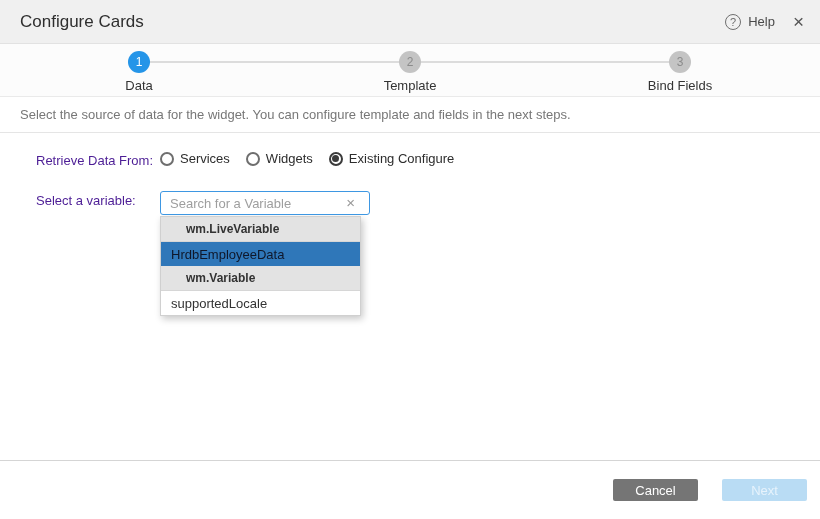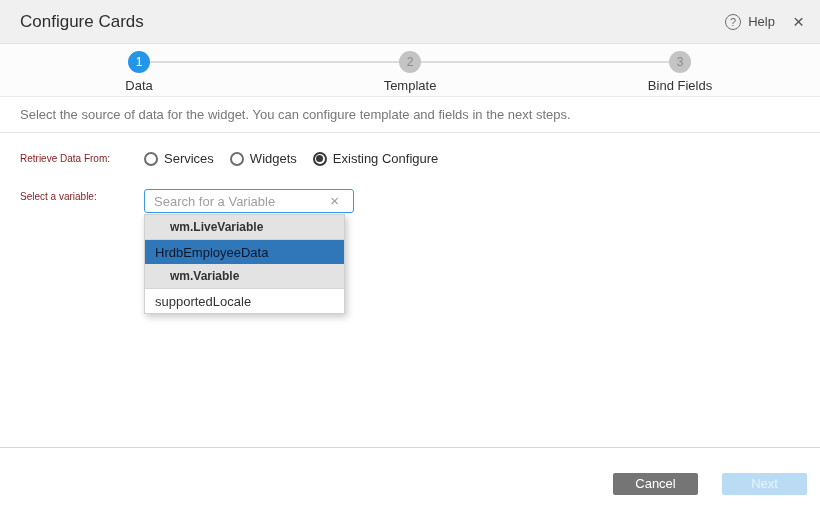--- a/index.html
+++ b/index.html
@@ -23,41 +23,41 @@
   .step-circle.inactive { background: #c4c4c4; color: #8b8b8b; }
   .step-label { margin-top: 5px; font-size: 13px; color: #333; }
   .step1 { left: 139px; } .step2 { left: 410px; } .step3 { left: 680px; }
 
   
   .desc { height: 36px; display: flex; align-items: center; padding: 0 20px; font-size: 13px; color: #777; border-bottom: 1px solid #e5e5e5; }
 
   
   .form { padding: 18px 20px 0 20px; }
   .form-row { display: flex; align-items: flex-start; margin-bottom: 23px; }
-  .form-label { width: 124px; font-size: 10px; color: #7f1d1d; padding-top: 2px; }
+  .form-label { width: 124px; font-size: 13px; color: #4c1d95; padding-top: 2px; margin-left: 16px; }
   .radios { display: flex; align-items: center; gap: 16px; }
   .radio { display: flex; align-items: center; gap: 6px; font-size: 13px; color: #2d2d2d; cursor: pointer; }
   .rb { width: 14px; height: 14px; border: 2px solid #6e6e6e; border-radius: 50%; display: inline-flex; align-items: center; justify-content: center; background: #fff; }
   .radio.checked .rb { border-color: #3a3a3a; }
   .radio.checked .rb::after { content: ""; width: 7px; height: 7px; border-radius: 50%; background: #3a3a3a; }
 
   
   .select-wrap { position: relative; width: 202px; }
   .search-box { position: relative; width: 202px; height: 24px; }
   .search-box input { width: 210px; height: 24px; border: 1px solid #3e97e2; border-radius: 3px; padding: 0 24px 0 9px; font-size: 13px; color: #333; outline: none; font-family: "Liberation Sans", sans-serif; }
   .search-box input::placeholder { color: #9e9e9e; }
   .clear-x { position: absolute; right: 7px; top: 3px; font-size: 15px; color: #999; cursor: pointer; line-height: 17px; }
 
   .dropdown { width: 201px; margin-top: 1px; background: #fff; border: 1px solid #d0d0d0; box-shadow: 2px 3px 7px rgba(0,0,0,0.22); }
   .dd-group { height: 25px; display: flex; align-items: center; padding: 0 25px; background: #e3e3e3; font-size: 12px; font-weight: bold; color: #333; border-bottom: 1px solid #d6d6d6; }
   .dd-option { height: 24px; display: flex; align-items: center; padding: 0 10px; font-size: 13px; color: #333; background: #fff; cursor: pointer; }
   .dd-option.selected { background: #2f77b9; color: #0f172a; }
 
   
-  .footer { position: absolute; left: 0; right: 0; bottom: 0; height: 72px; border-top: 1px solid #d5d5d5; background: #fff; display: flex; align-items: center; justify-content: flex-end; padding: 0 13px; gap: 24px; }
+  .footer { position: absolute; left: 0; right: 0; bottom: 0; height: 59px; border-top: 1px solid #d5d5d5; background: #fff; display: flex; align-items: center; justify-content: flex-end; padding: 0 13px; gap: 24px; }
   .btn { width: 85px; height: 22px; border: none; border-radius: 2px; font-size: 13px; font-family: "Liberation Sans", sans-serif; cursor: pointer; }
   .btn-cancel { background: #757575; color: #fff; }
   .btn-next { background: #b9dcf4; color: #e7f3fc; }
 </style>
 </head>
 <body>
 
 <div class="dialog">
 
   <div class="header">

